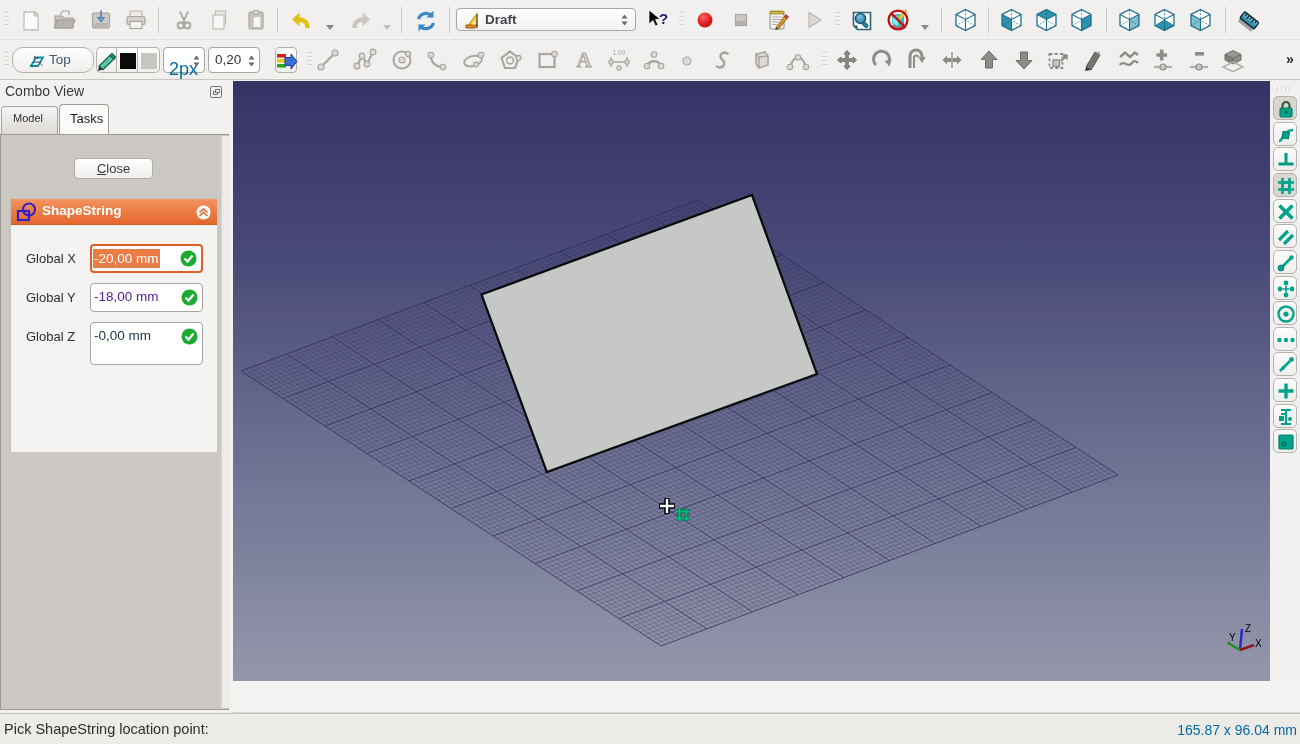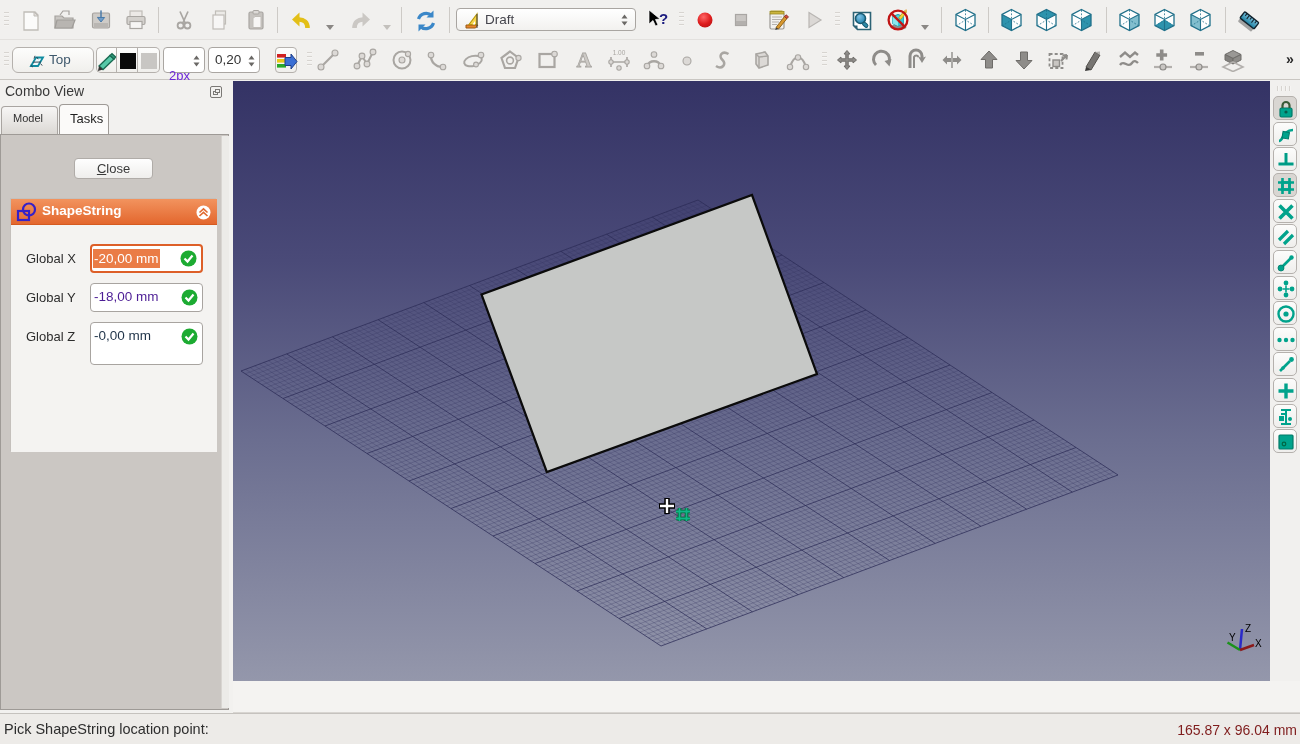--- a/index.html
+++ b/index.html
@@ -59,21 +59,21 @@
         <path d="M1 2 L9 2 L5 7z" fill="#c3c0bc"></path>
       </svg></div>
     <div style="position:absolute;left:401px;top:7px;width:1px;height:26px;background:#cdcac6"></div>
     <div style="position:absolute;left:414px;top:9px;width:23px;height:23px"><svg width="24" height="24" viewBox="0 0 24 24">
         <path d="M4.5 10a8 8 0 0 1 13.3-3.3" fill="none" stroke="#3b87c8" stroke-width="3.2"></path>
         <path d="M19.5 1.5v7h-7z" fill="#3b87c8"></path>
         <path d="M19.5 14a8 8 0 0 1-13.3 3.3" fill="none" stroke="#3b87c8" stroke-width="3.2"></path>
         <path d="M4.5 22.5v-7h7z" fill="#3b87c8"></path>
       </svg></div>
     <div style="position:absolute;left:449px;top:7px;width:1px;height:26px;background:#cdcac6"></div>
-    <div style="position:absolute;left:456px;top:8px;width:180px;height:23px;background:linear-gradient(#ffffff,#f2f1ef);border:1px solid #a9a5a1;border-radius:4px;">
+    <div style="position:absolute;left:456px;top:8px;width:180px;height:23px;background:linear-gradient(#ffffff,#f2f1ef);border:1px solid #a9a5a1;border-radius:4px;font-weight:bold;">
       <div style="position:absolute;left:5px;top:1px;width:20px;height:20px"><svg width="20" height="20" viewBox="0 0 20 20">
           <path d="M4 15h12l-2.5 3H4z" fill="#e8862a" stroke="#9a5a14" stroke-width="1"></path>
           <path d="M7 14.5 L15 4 L15 14.5z" fill="#f7d54a" stroke="#b99708" stroke-width="1.2"></path>
           <path d="M13 11 L13 14.5 L10.5 14.5z" fill="#fff"></path>
           <path d="M15 4v14" stroke="#444" stroke-width="1"></path>
         </svg></div>
       <span style="position:absolute;left:28px;top:3px;font-size:13.5px;color:#45454d">Draft</span>
       <div style="position:absolute;right:6px;top:2px;width:9px;height:18px"><svg width="9" height="18" viewBox="0 0 9 18">
           <path d="M4.5 3.5 L7.5 7.5 L1.5 7.5z" fill="#6a6865"></path>
           <path d="M1.5 10.5 L7.5 10.5 L4.5 14.5z" fill="#6a6865"></path>
@@ -216,42 +216,42 @@
             </linearGradient>
           </defs>
           <rect x="3.5" y="8" width="18" height="8" rx="1.2" fill="url(#rl)" stroke="#12232e" stroke-width="1.4"></rect>
           <g stroke="#12232e" stroke-width="1.1">
             <path d="M6.5 8v3M9.5 8v4.5M12.5 8v3M15.5 8v4.5M18.5 8v3"></path>
           </g>
         </g>
       </svg></div>
 <div style="position:absolute;left:0;top:41px;width:1300px;height:39px;background:#f1f0ee;border-bottom:1px solid #c9c6c2"></div>
     <div style="position:absolute;left:4px;top:52px;width:5px;height:16px;background:repeating-linear-gradient(to bottom,#d7d4d0 0,#d7d4d0 1px,#f6f5f3 1px,#f6f5f3 2px,#f1f0ee 2px,#f1f0ee 4px)"></div>
-    <div style="position:absolute;left:12px;top:47px;width:82px;height:26px;background:linear-gradient(#fdfdfc,#f0efec);border:1px solid #b5b1ad;border-radius:6px;">
+    <div style="position:absolute;left:12px;top:47px;width:82px;height:26px;background:linear-gradient(#fdfdfc,#f0efec);border:1px solid #b5b1ad;border-radius:11px;">
       <div style="position:absolute;left:14px;top:5px;width:18px;height:16px"><svg width="18" height="16" viewBox="0 0 18 16">
           <path d="M4 13 L9 4.5 L16 4.5 L11 13z" fill="#eef8fa" stroke="#0f8ba0" stroke-width="1.8"></path>
           <path d="M6.2 9.2l7.8-.2M9.6 4l1.6 2.2M3.6 12.2l2.2 1.8M13.6 10.6l1.6 2M8 2.8l-1 2.8" stroke="#2a3a4a" stroke-width="0.9"></path>
         </svg></div>
       <span style="position:absolute;left:36px;top:4px;font-size:13.5px;color:#3e586c">Top</span>
     </div>
     <div style="position:absolute;left:96px;top:47px;width:20px;height:26px;background:linear-gradient(#fdfdfc,#f0efec);border:1px solid #b5b1ad;border-radius:5px 0 0 5px;border-right:none;">
       <div style="position:absolute;left:-1px;top:2px;width:22px;height:22px"><svg width="22" height="22" viewBox="0 0 22 22">
           <path d="M3 16 L14 5.5 L18 9 L7 19.5z" fill="#57c8a8" stroke="#1a6a52" stroke-width="1.3"></path>
           <path d="M14 5.5l2-1.8 3.7 3.3-1.7 2z" fill="#2e9a7a" stroke="#1a6a52" stroke-width="1.3"></path>
           <path d="M3 16l4 3.5L2 21z" fill="#333"></path>
         </svg></div>
     </div>
     <div style="position:absolute;left:116px;top:47px;width:22px;height:26px;background:linear-gradient(#fdfdfc,#f0efec);border:1px solid #b5b1ad;">
       <div style="position:absolute;left:3px;top:5px;width:16px;height:16px;background:#0a0a0a"></div>
     </div>
     <div style="position:absolute;left:138px;top:47px;width:22px;height:26px;background:linear-gradient(#fdfdfc,#f0efec);border:1px solid #b5b1ad;border-left:none;border-radius:0 5px 5px 0;">
       <div style="position:absolute;left:3px;top:5px;width:16px;height:16px;background:#c8c6c3"></div>
     </div>
     <div style="position:absolute;left:163px;top:47px;width:42px;height:26px;background:#fff;border:1px solid #aaa6a2;border-radius:4px;">
-      <span style="position:absolute;left:5px;top:20px;font-size:13px;color:#6d28d9">2px</span>
+      <span style="position:absolute;left:5px;top:11px;font-size:18px;color:#0369a1">2px</span>
       <div style="position:absolute;right:3px;top:4px;width:9px;height:18px"><svg width="9" height="18" viewBox="0 0 9 18">
           <path d="M4.5 3.5 L7.5 7.5 L1.5 7.5z" fill="#6a6865"></path>
           <path d="M1.5 10.5 L7.5 10.5 L4.5 14.5z" fill="#6a6865"></path>
         </svg></div>
     </div>
     <div style="position:absolute;left:208px;top:47px;width:52px;height:26px;background:#fff;border:1px solid #aaa6a2;border-radius:4px;">
       <span style="position:absolute;left:6px;top:4px;font-size:13.5px;color:#333">0,20</span>
       <div style="position:absolute;right:3px;top:4px;width:9px;height:18px"><svg width="9" height="18" viewBox="0 0 9 18">
           <path d="M4.5 3.5 L7.5 7.5 L1.5 7.5z" fill="#6a6865"></path>
           <path d="M1.5 10.5 L7.5 10.5 L4.5 14.5z" fill="#6a6865"></path>
@@ -554,14 +554,14 @@
     </div>
     <div style="position:absolute;left:1273px;top:429px;width:24px;height:24px;background:linear-gradient(#fcfcfb,#efeeec);border:1px solid #b5b1ad;border-radius:5px;">
       <div style="position:absolute;left:1px;top:1px;width:22px;height:22px"><svg width="22" height="22" viewBox="0 0 22 22">
           <rect x="4" y="4" width="14" height="14" rx="1" fill="#00A38C" stroke="#007a68" stroke-width="1.2"></rect>
           <circle cx="9" cy="13" r="1.8" fill="none" stroke="#064" stroke-width="1.2"></circle>
         </svg></div>
     </div>
 <div style="position:absolute;left:233px;top:681px;width:1067px;height:32px;background:#f4f3f1;border-bottom:1px solid #d8d5d1"></div>
 <div style="position:absolute;left:0;top:713px;width:1300px;height:31px;background:#edebe8;border-top:1px solid #c5c2be">
       <span style="position:absolute;left:4px;top:7px;font-size:14.5px;color:#2e2e2e">Pick ShapeString location point:</span>
-      <span style="position:absolute;right:3px;top:8px;font-size:14px;color:#7f1d1d">165.87 x 96.04 mm</span>
+      <span style="position:absolute;right:3px;top:8px;font-size:14px;color:#0369a1">165.87 x 96.04 mm</span>
     </div>
 </div>
 </body></html>

